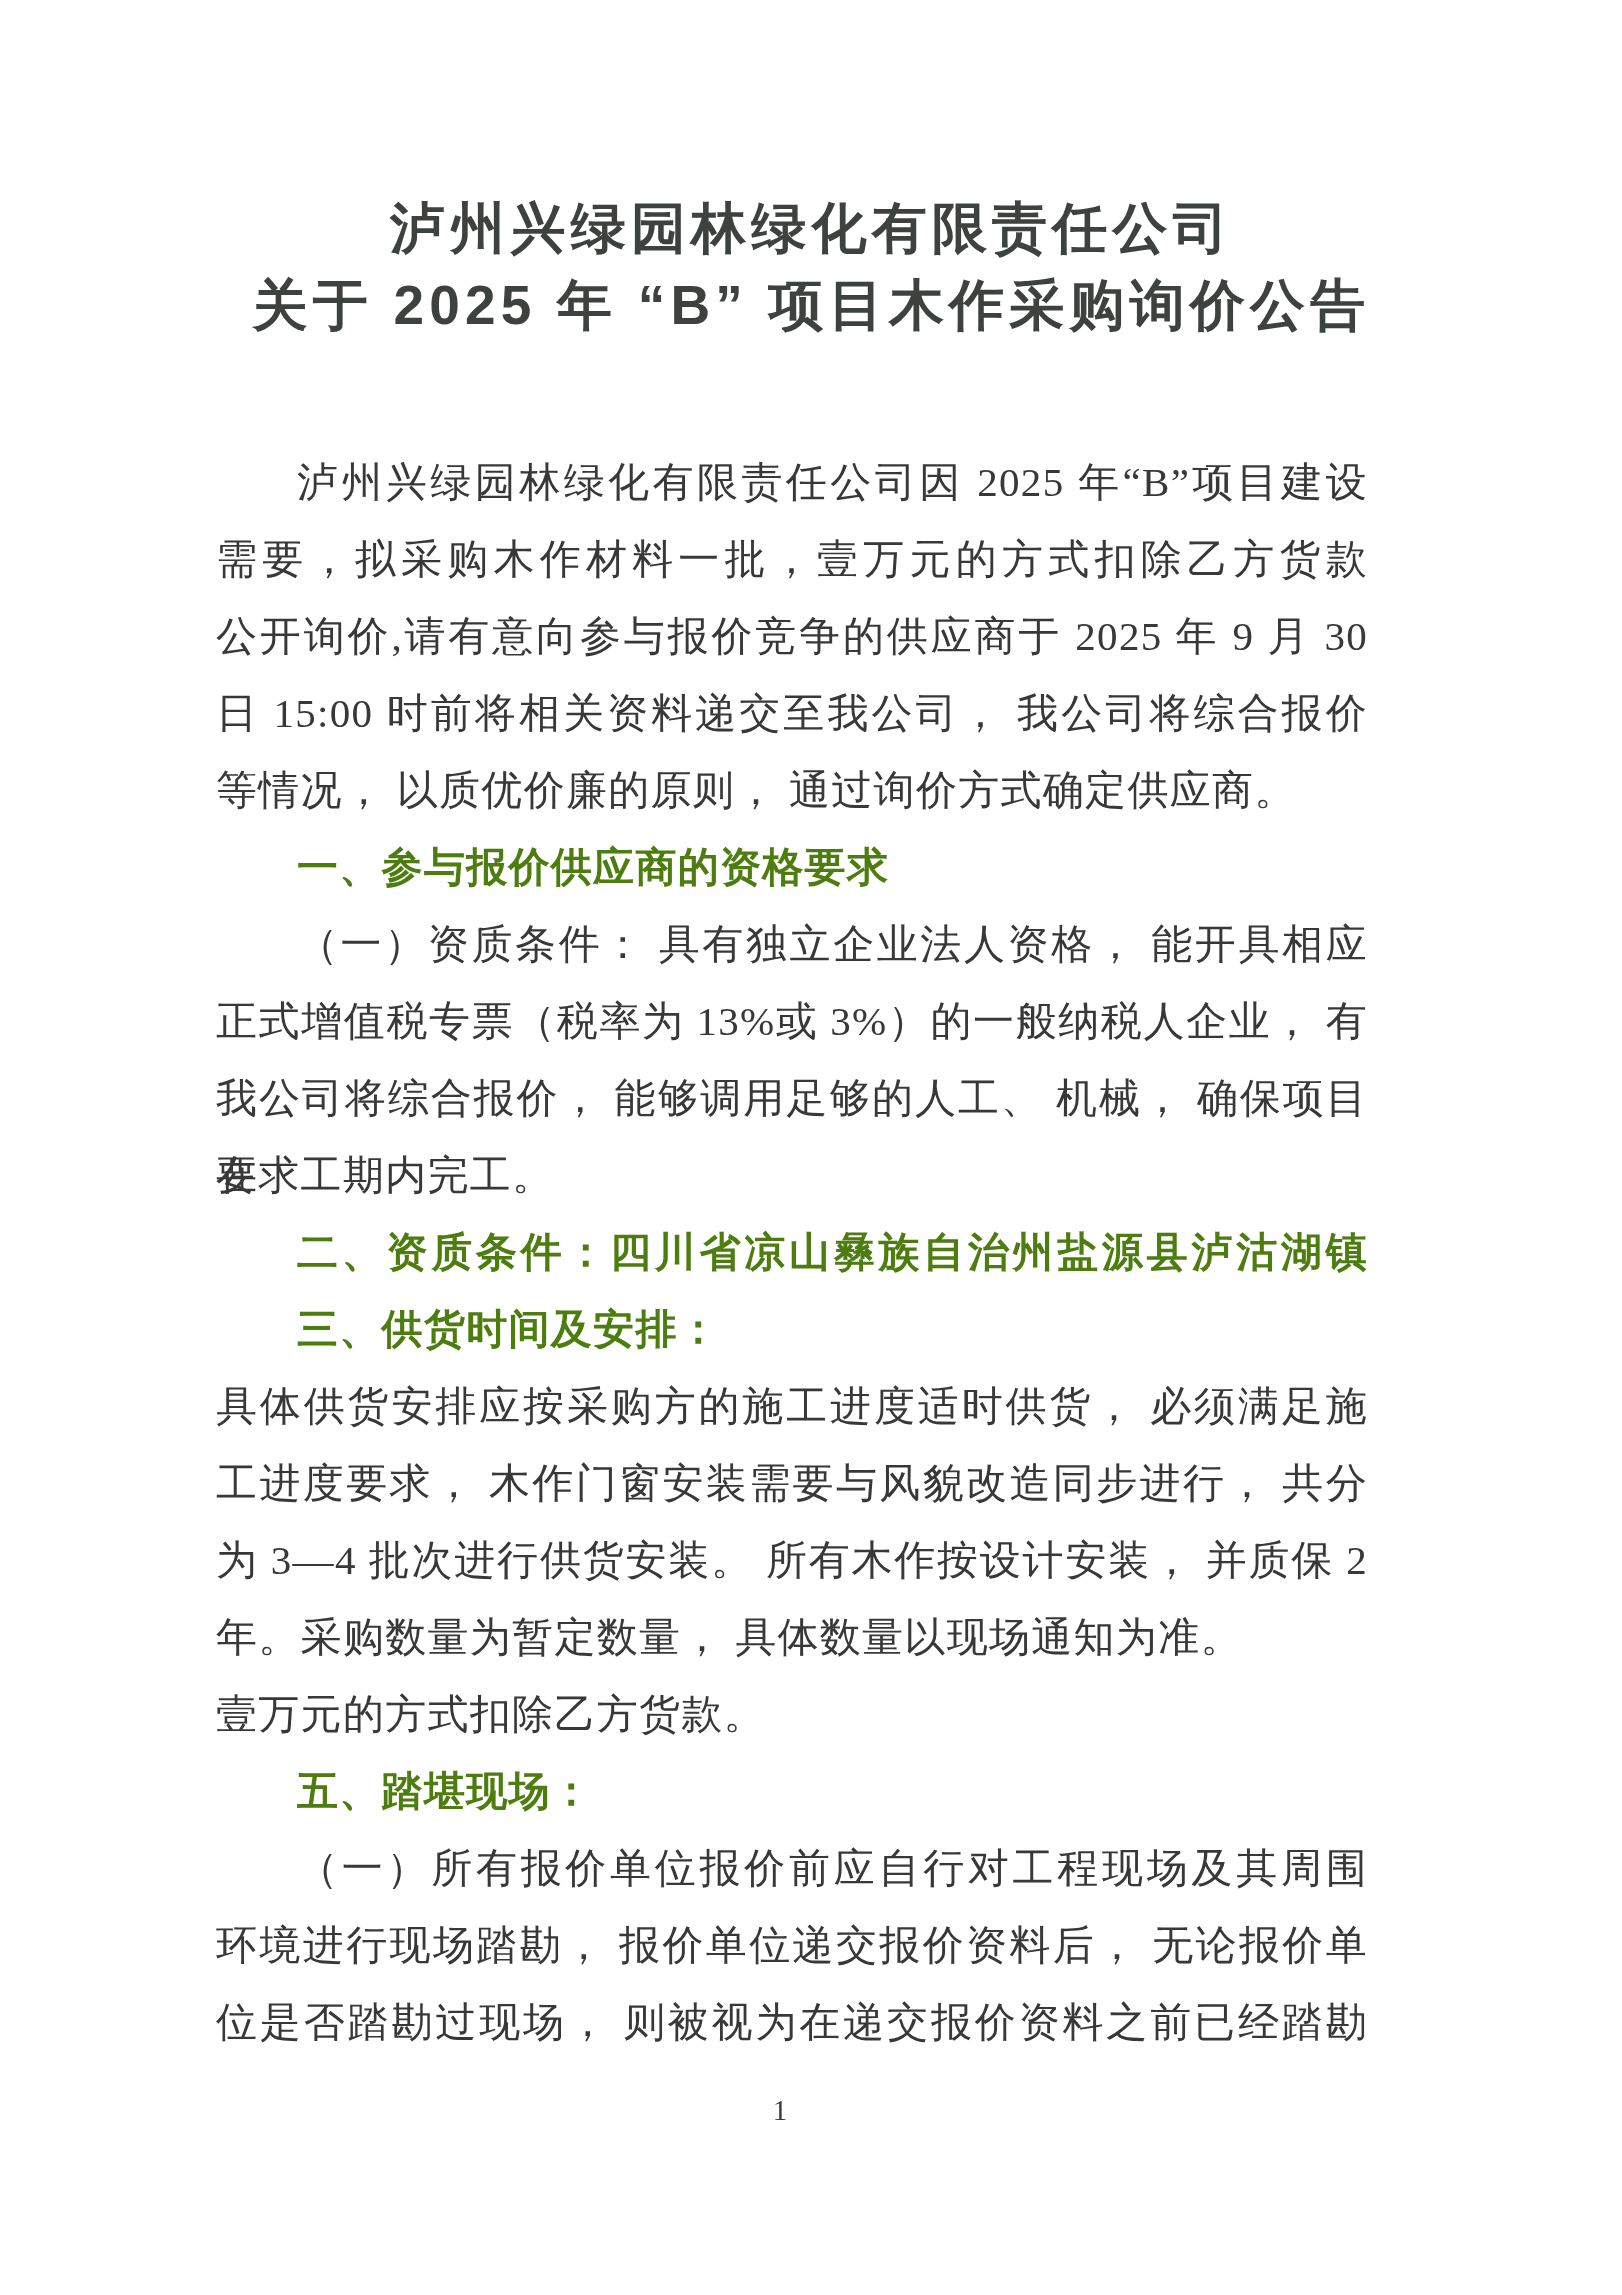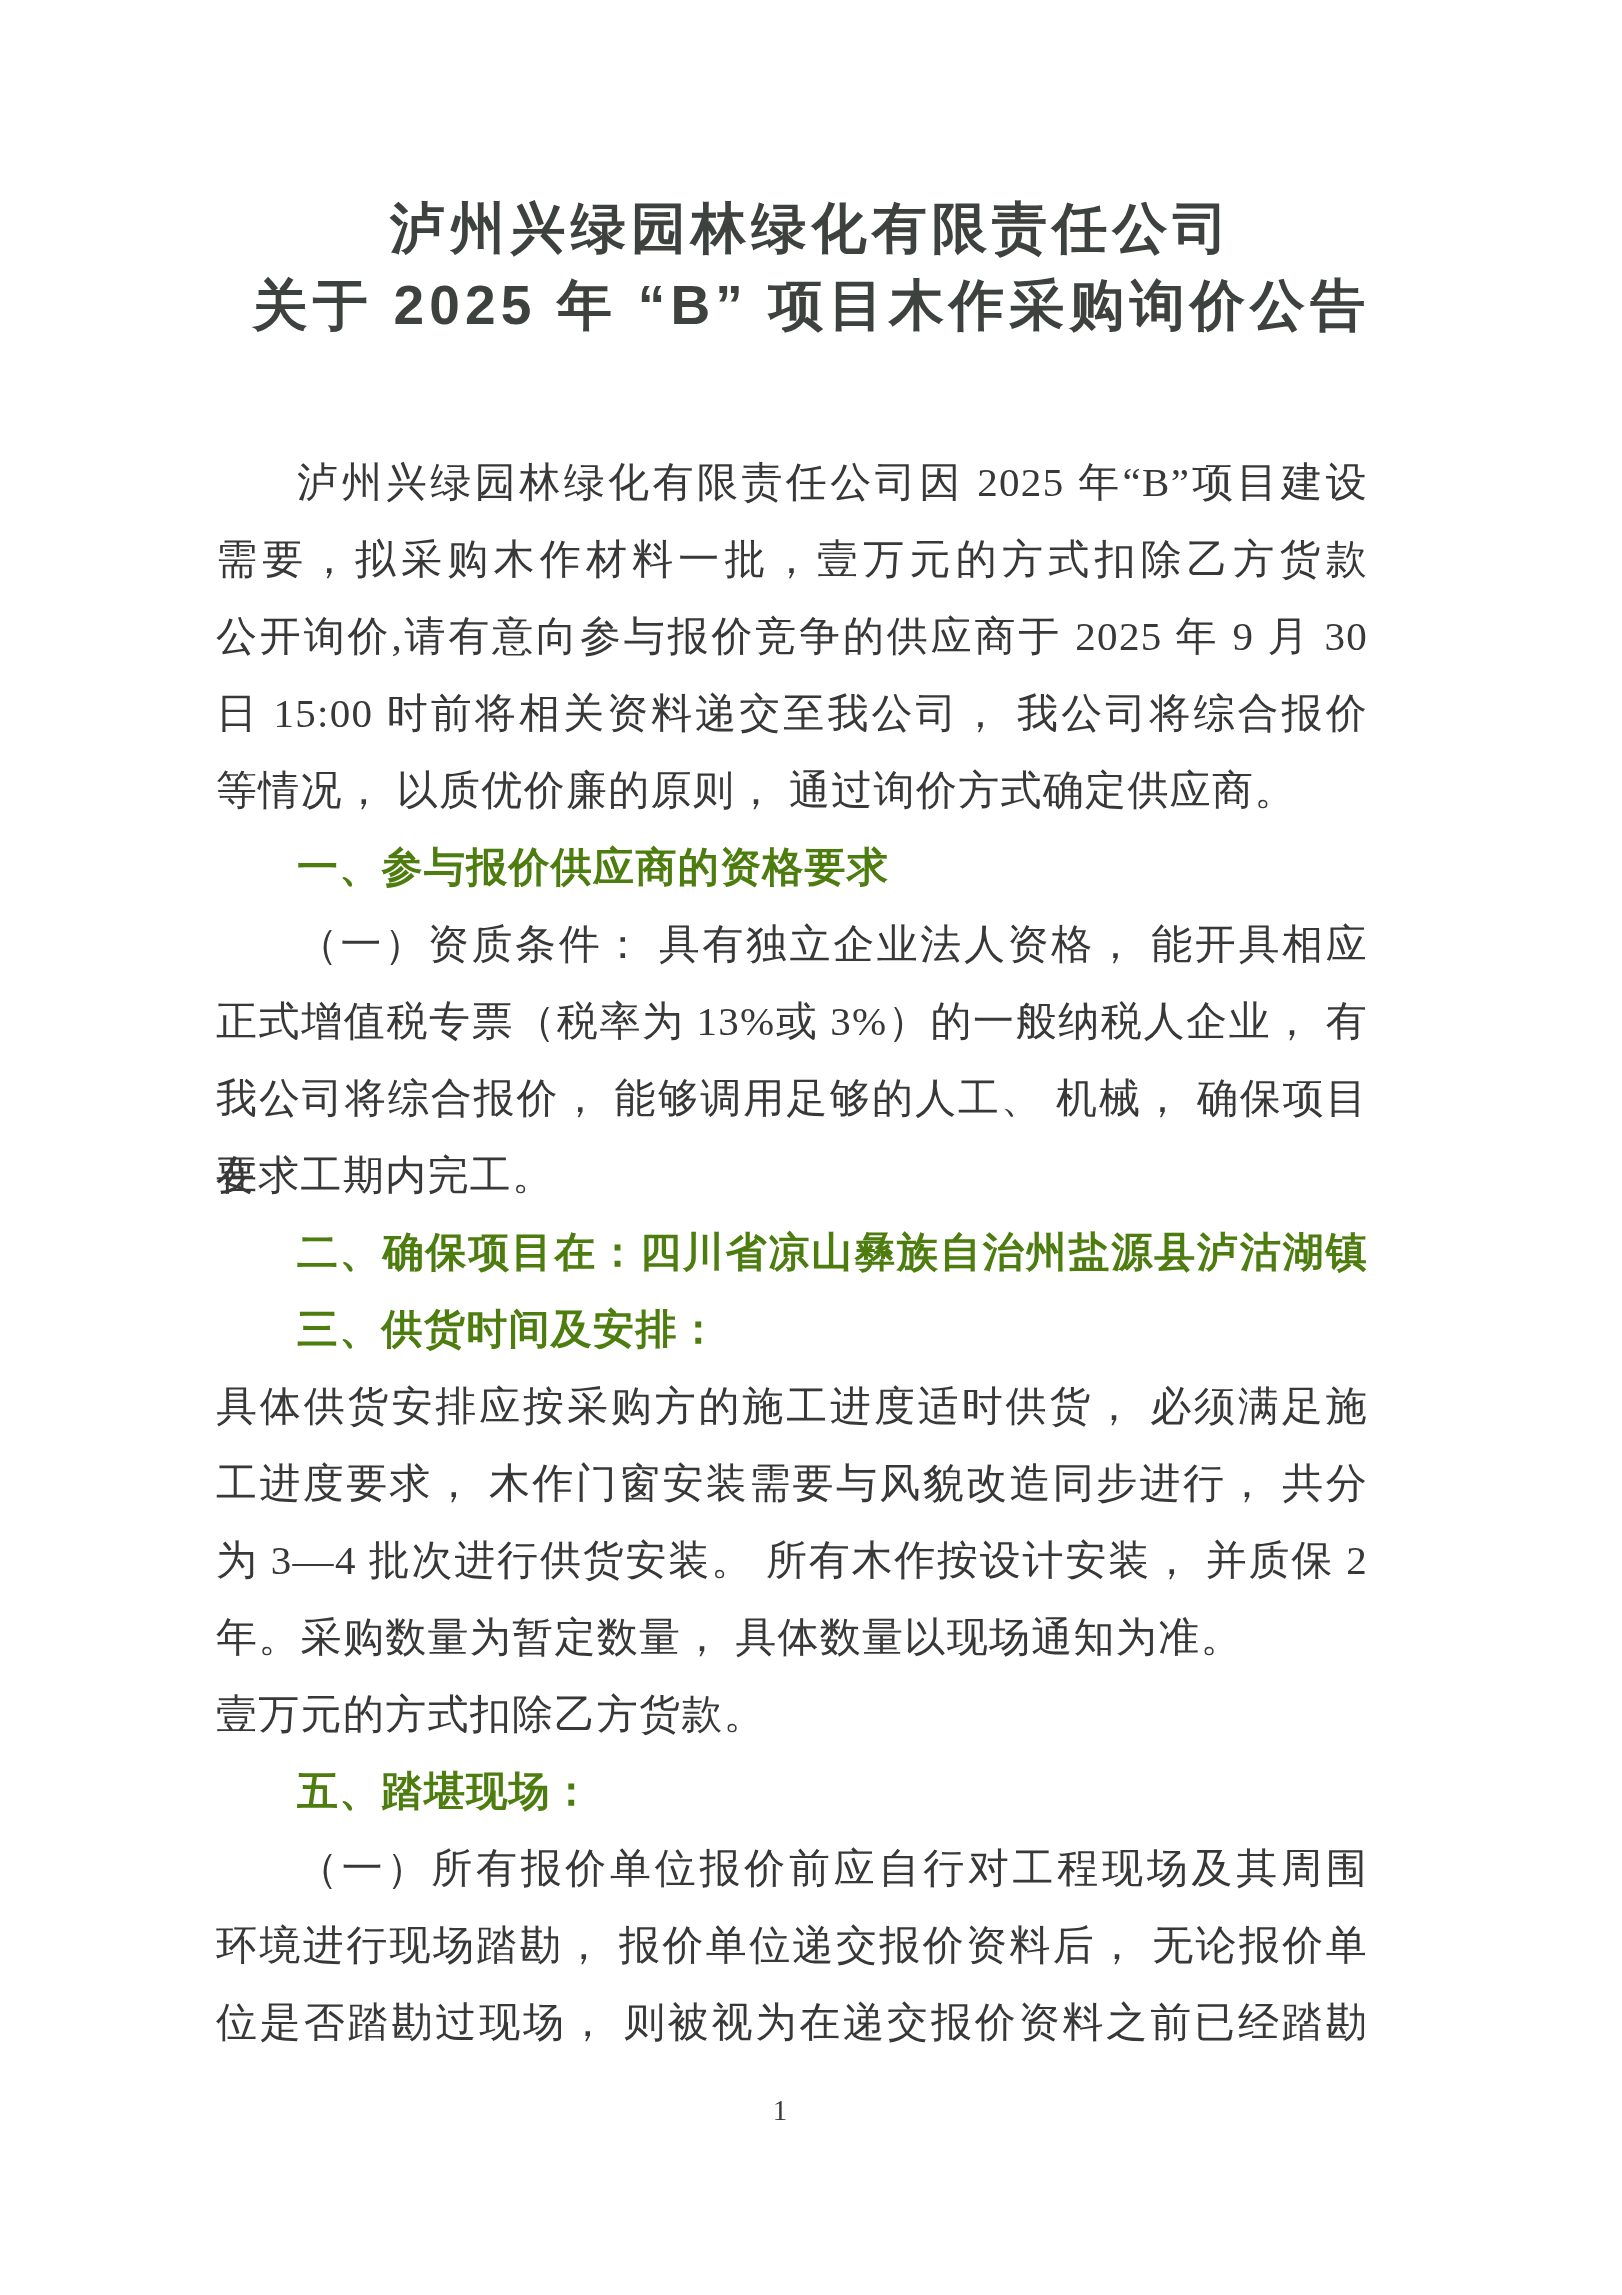--- a/index.html
+++ b/index.html
@@ -84,21 +84,21 @@
       <div class="line i j">泸州兴绿园林绿化有限责任公司因 2025 年“B”项目建设</div>
       <div class="line j">需要，拟采购木作材料一批，壹万元的方式扣除乙方货款</div>
       <div class="line j">公开询价,请有意向参与报价竞争的供应商于 2025 年 9 月 30</div>
       <div class="line j">日 15:00 时前将相关资料递交至我公司， 我公司将综合报价</div>
       <div class="line">等情况， 以质优价廉的原则， 通过询价方式确定供应商。</div>
       <div class="line b i">一、参与报价供应商的资格要求</div>
       <div class="line i j">（一）资质条件： 具有独立企业法人资格， 能开具相应</div>
       <div class="line j">正式增值税专票（税率为 13%或 3%）的一般纳税人企业， 有</div>
       <div class="line j">我公司将综合报价， 能够调用足够的人工、 机械， 确保项目在</div>
       <div class="line">要求工期内完工。</div>
-      <div class="line b i j">二、确保项目在：四川省凉山彝族自治州盐源县泸沽湖镇</div>
+      <div class="line b i j">二、资质条件：四川省凉山彝族自治州盐源县泸沽湖镇</div>
       <div class="line b i">三、供货时间及安排：</div>
       <div class="line j">具体供货安排应按采购方的施工进度适时供货， 必须满足施</div>
       <div class="line j">工进度要求， 木作门窗安装需要与风貌改造同步进行， 共分</div>
       <div class="line j">为 3—4 批次进行供货安装。 所有木作按设计安装， 并质保 2</div>
       <div class="line">年。采购数量为暂定数量， 具体数量以现场通知为准。</div>
       <div class="line">壹万元的方式扣除乙方货款。</div>
       <div class="line b i">五、踏堪现场：</div>
       <div class="line i j">（一）所有报价单位报价前应自行对工程现场及其周围</div>
       <div class="line j">环境进行现场踏勘， 报价单位递交报价资料后， 无论报价单</div>
       <div class="line j">位是否踏勘过现场， 则被视为在递交报价资料之前已经踏勘</div>

